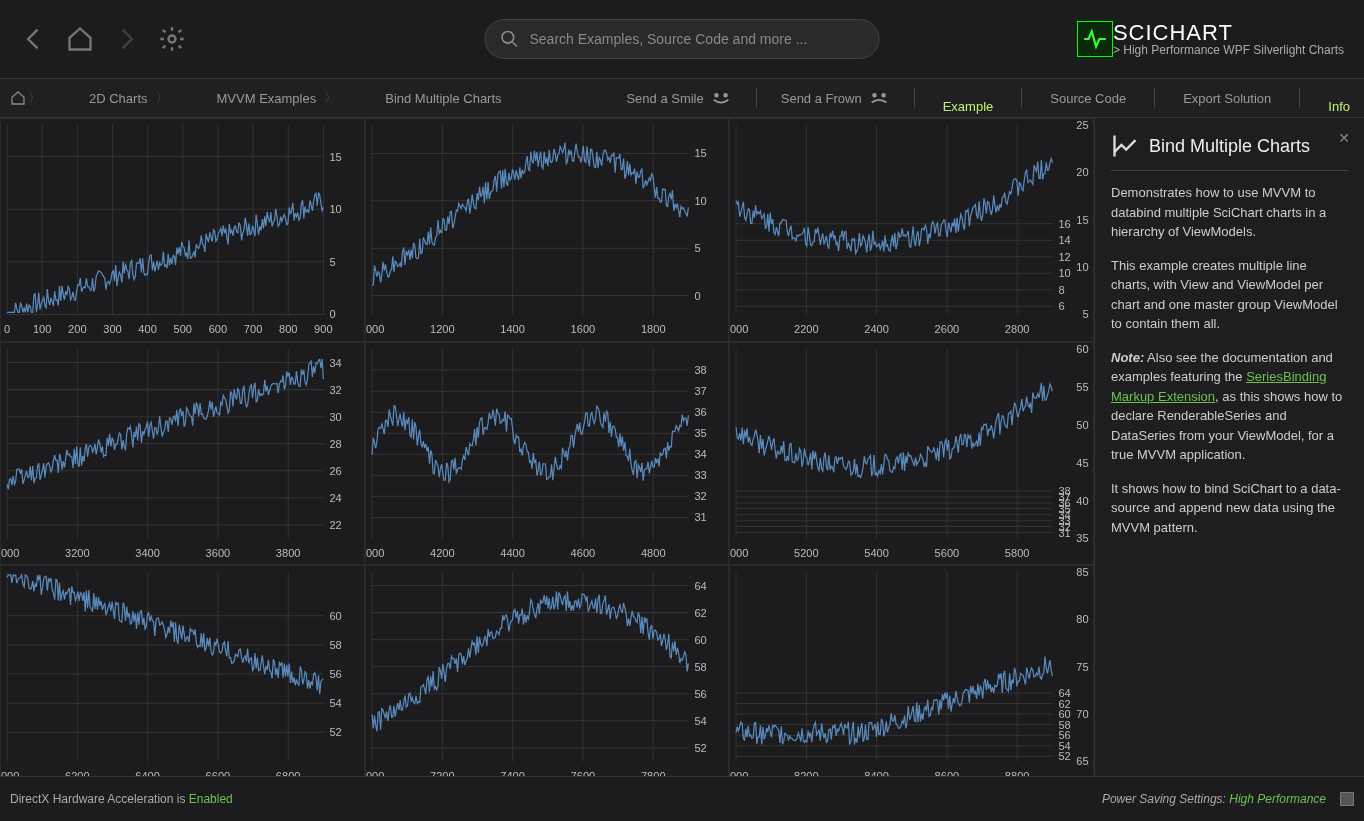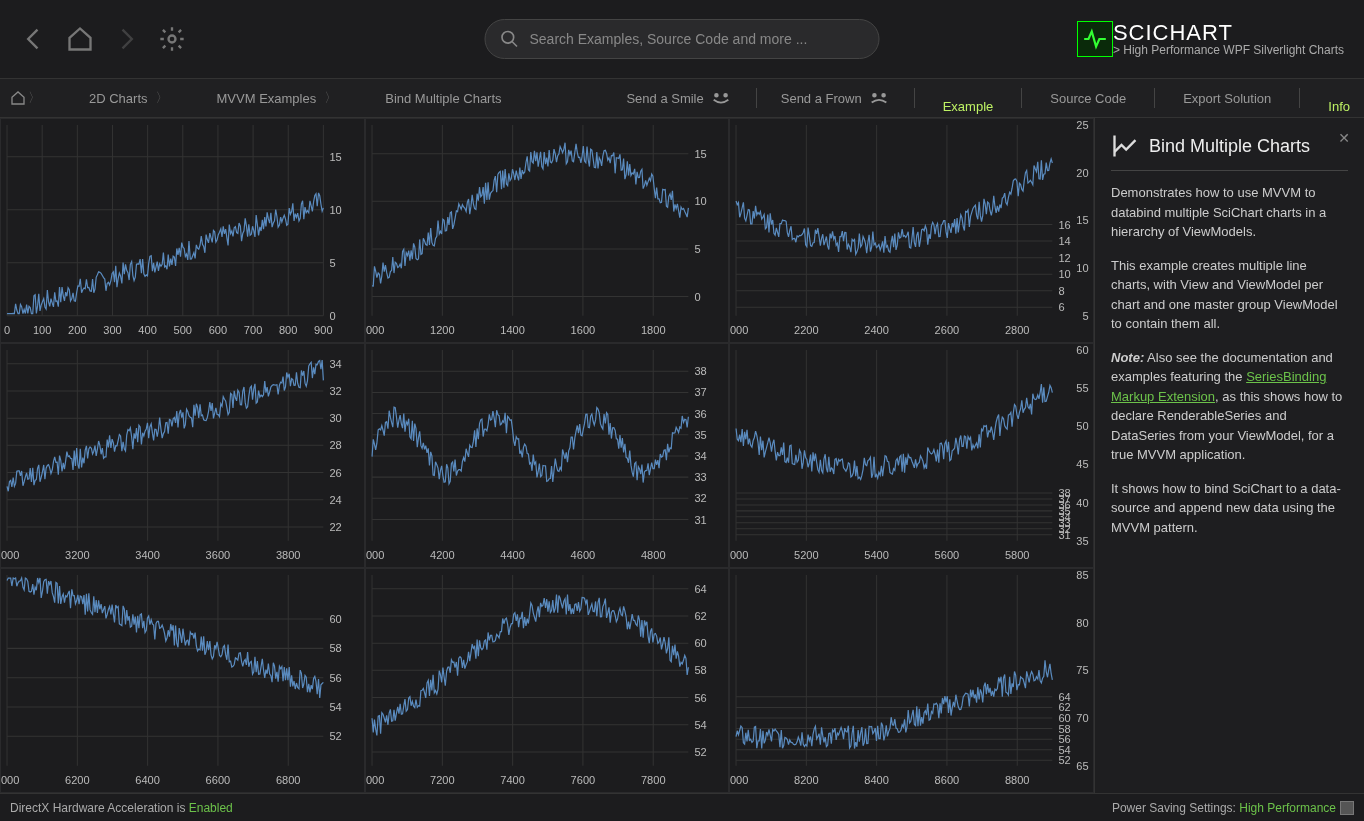--- a/index.html
+++ b/index.html
@@ -84,25 +84,25 @@
 }
 .info-header { display: flex; align-items: center; gap: 10px; margin-bottom: 12px; border-bottom: 1px solid #444; padding-bottom: 10px;}
 .info-header .icon { width: 28px; height: 28px; }
 .info-title { font-size: 18px; color: #eee; font-weight: 400; }
 .info-close { position: absolute; top: 12px; right: 14px; color: #888; cursor: pointer; font-size: 14px;}
 .info-panel p { margin-bottom: 14px; line-height: 1.5; }
 .note-label { font-style: italic; font-weight: 600; }
 .link { color: #6cc24a; text-decoration: underline; cursor: pointer; }
 
 .statusbar {
-  height: 28px; display: flex; align-items: center; padding: 0 10px;
+  height: 45px; display: flex; align-items: center; padding: 0 10px;
   font-size: 12px; color: #aaa; border-top: 1px solid #333;
   background: #1c1c1e;
 }
-.status-right { margin-left: auto; display: flex; align-items: flex-start; gap: 4px; }
+.status-right { margin-left: auto; display: flex; align-items: flex-start; gap: 14px; font-style: italic; }
 .enabled { color: #6cc24a; }
 .hp { color: #6cc24a; }
 .status-box { width: 14px; height: 14px; background: #555; border: 1px solid #777;}
 </style>
 </head>
 <body>
 
 <div class="toolbar">
   <div class="toolbar-left">
     <div class="tool-icon">

